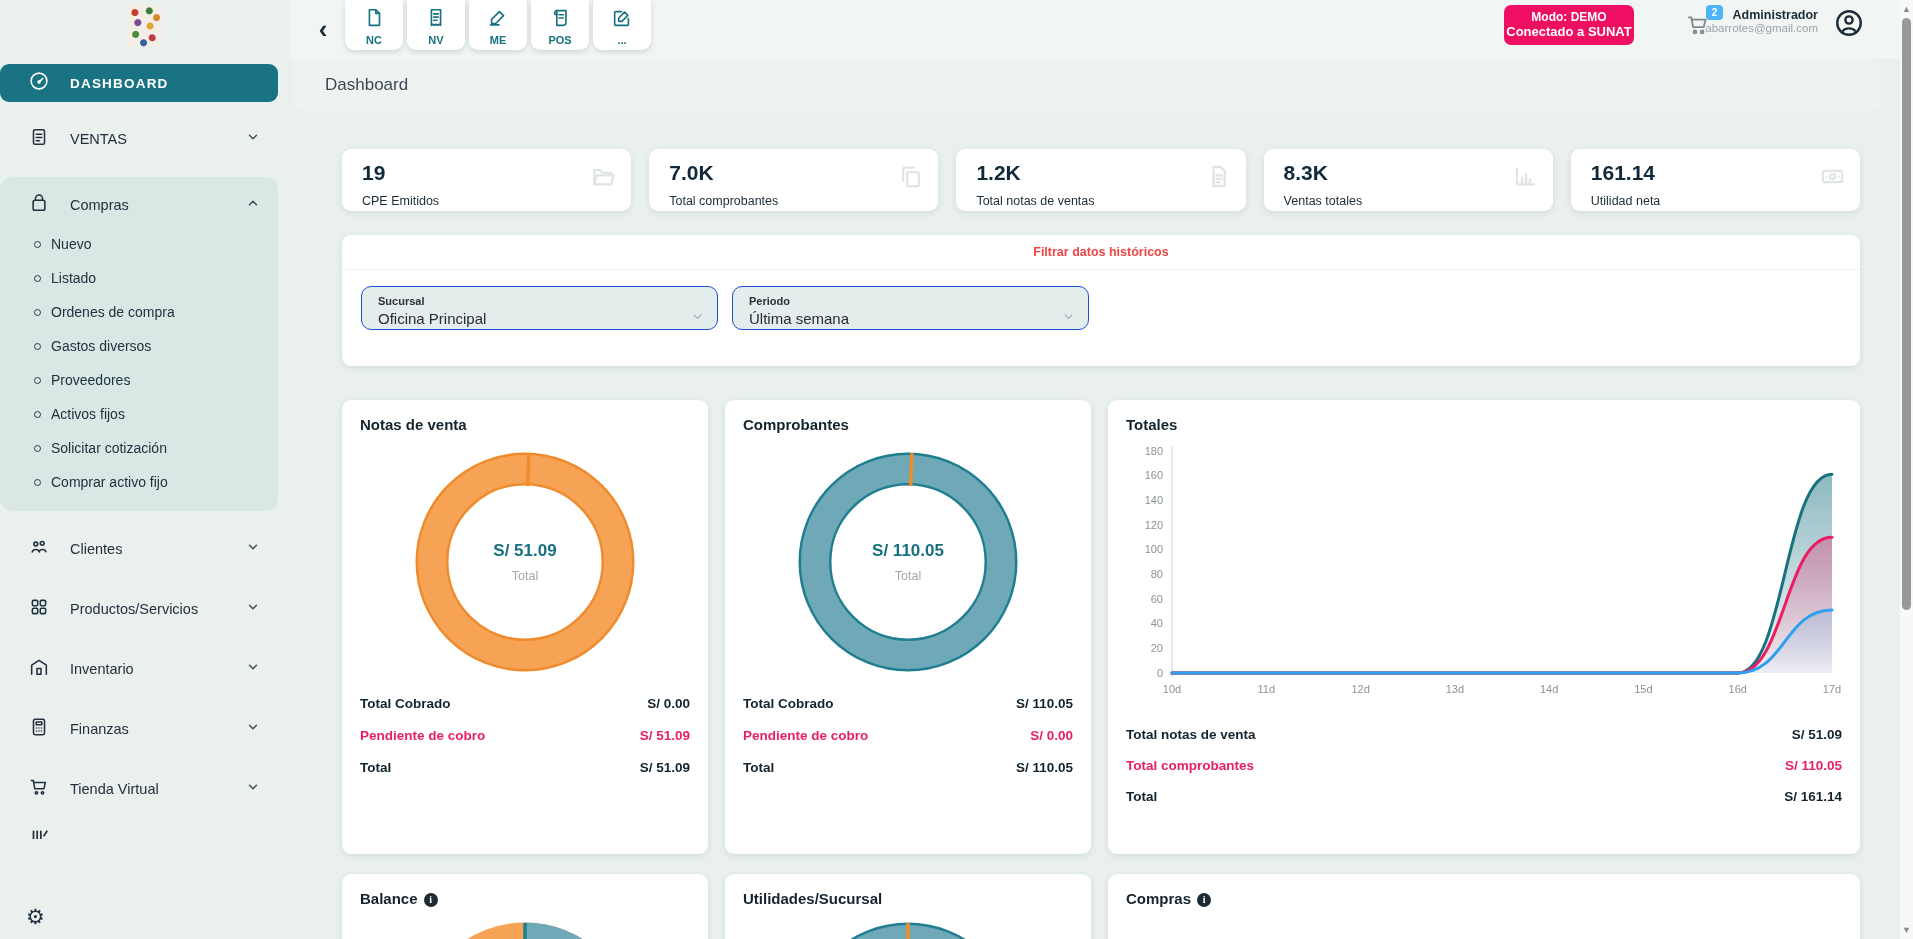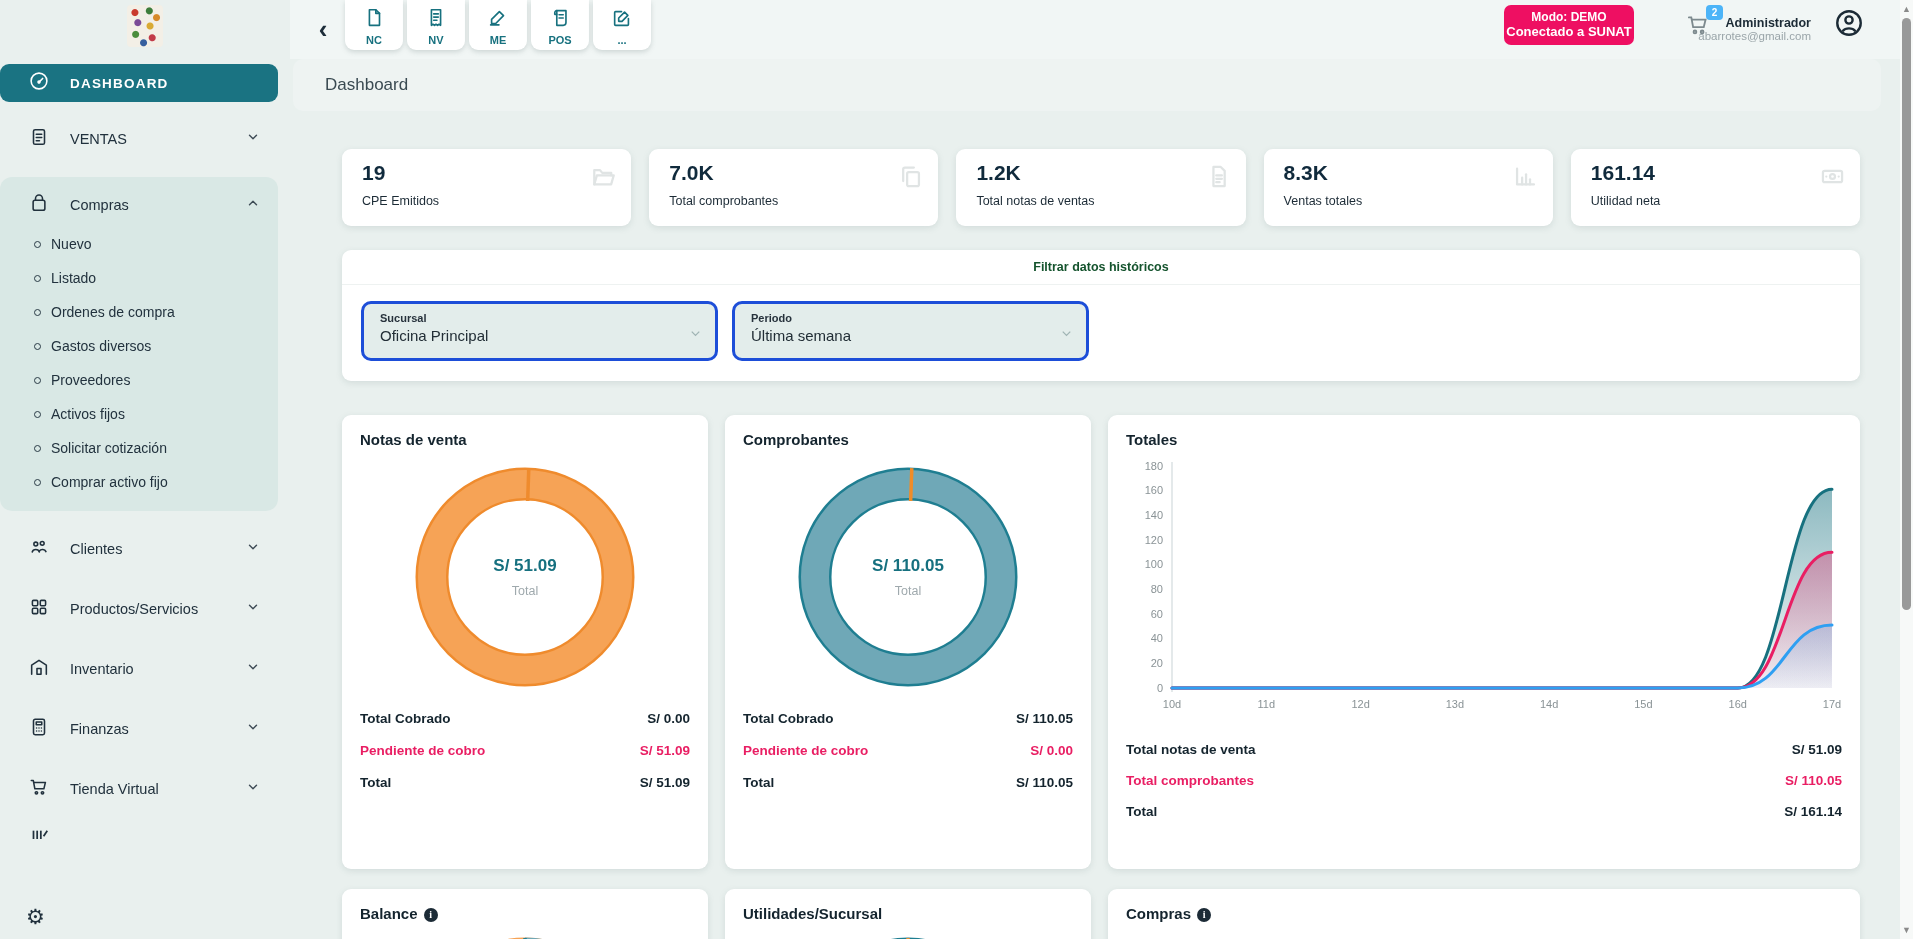--- a/index.html
+++ b/index.html
@@ -17,21 +17,21 @@
   .quickbtn svg { width:22px; height:22px; stroke:#17717f; fill:none; stroke-width:1.8; stroke-linecap:round; stroke-linejoin:round; }
   .quickbtn .qlabel { font-size:11px; font-weight:bold; color:#17717f; margin-top:2px; }
   .mode-badge { position:absolute; left:1214px; top:5px; width:130px; height:40px; border-radius:7px;
     background:#ee0f62; color:#fff; text-align:center; padding-top:5px; cursor:pointer; }
   .mode-badge .l1 { font-size:12px; font-weight:bold; line-height:15px; }
   .mode-badge .l2 { font-size:13px; font-weight:bold; line-height:14px; }
   .cart-wrap { position:absolute; left:1395px; top:12px; width:34px; height:34px; cursor:pointer; }
   .cart-wrap svg { width:26px; height:26px; stroke:#7d8a8e; fill:none; stroke-width:1.7; stroke-linecap:round; }
   .cart-badge { position:absolute; right:-4px; top:-7px; min-width:17px; height:15px; background:#4cb4f8; color:#fff;
     font-size:10px; font-weight:bold; border-radius:4px; text-align:center; line-height:15px; padding:0 3px; }
-  .user-wrap { position:absolute; right:36px; top:8px; display:flex; align-items:flex-end; gap:23px; cursor:pointer; }
+  .user-wrap { position:absolute; right:36px; top:8px; display:flex; align-items:flex-start; gap:16px; cursor:pointer; }
   .user-text { text-align:right; }
   .user-name { font-size:12.5px; font-weight:bold; color:#1c2b36; }
   .user-email { font-size:11.5px; color:#9aa5a9;margin-left:28px; }
   .avatar svg { width:30px; height:30px; stroke:#1c2b36; fill:none; stroke-width:1.9; }
 
   
   .sidebar { position:absolute; left:0; top:0; width:290px; height:939px; background:#e9f0ee; }
   .logo { margin:5px auto 0 auto; width:36px; height:42px; border-radius:4px;
     background:
       radial-gradient(circle at 22% 18%, #c93a2e 0 3px, transparent 4px),
@@ -66,32 +66,32 @@
 
   
   .content { position:absolute; left:290px; top:59px; width:1610px; height:880px; }
   .title-band { margin:0 19px 0 3px; height:52px; background:#eef3f2; border-radius:10px;
     display:flex; align-items:center; padding-left:32px; }
   .title-band .ptitle { font-size:17px; color:#3a4a52; }
   .inner { padding:38px 40px 0 52px; }
 
   .stat-row { display:flex; gap:18px; }
   .stat-card { flex:1; background:#fff; border-radius:9px; box-shadow:0 2px 6px rgba(110,135,135,.18);
-    height:77px; padding:12px 16px 0 20px; position:relative; }
+    height:62px; padding:12px 16px 0 20px; position:relative; }
   .stat-value { font-size:21px; font-weight:bold; color:#102a3c; }
   .stat-label { font-size:12.5px; color:#1c2b36; margin-top:9px; }
   .stat-icon { position:absolute; right:14px; top:14px; }
   .stat-icon svg { width:27px; height:27px; stroke:#e0e4e4; fill:none; stroke-width:2; stroke-linecap:round; stroke-linejoin:round; }
 
   .filter-card { margin-top:24px; background:#fff; border-radius:9px; box-shadow:0 2px 6px rgba(110,135,135,.18);
     height:131px; padding-top:10px; }
-  .filter-title { text-align:center; font-size:12.5px; font-weight:bold; color:#14532d; padding-bottom:10px;
+  .filter-title { text-align:center; font-size:12.5px; font-weight:bold; color:#ef4444; padding-bottom:10px;
     border-bottom:1px solid #eef2f1; }
   .filter-fields { display:flex; gap:14px; padding:16px 0 0 19px; }
-  .select-box { width:357px; height:60px; background:#e3edeb; border:3px solid #1d4ed8; border-radius:10px;
+  .select-box { width:357px; height:44px; background:#e3edeb; border:1px solid #1d4ed8; border-radius:10px;
     padding:8px 14px 0 16px; position:relative; cursor:pointer; }
   .select-label { font-size:11px; font-weight:bold; color:#27323c; }
   .select-value { font-size:15px; color:#222e36; margin-top:3px; }
   .select-box .chevd { position:absolute; right:12px; top:22px; }
   .select-box .chevd svg { width:15px; height:15px; stroke:#9fb3b3; stroke-width:2; fill:none; }
 
   .charts-row { display:flex; gap:17px; margin-top:34px; }
   .chart-card { background:#fff; border-radius:9px; box-shadow:0 2px 6px rgba(110,135,135,.18); height:454px; padding:16px 18px; }
   .chart-card.small { width:366px; flex:none; }
   .chart-card.wide { flex:1; }

